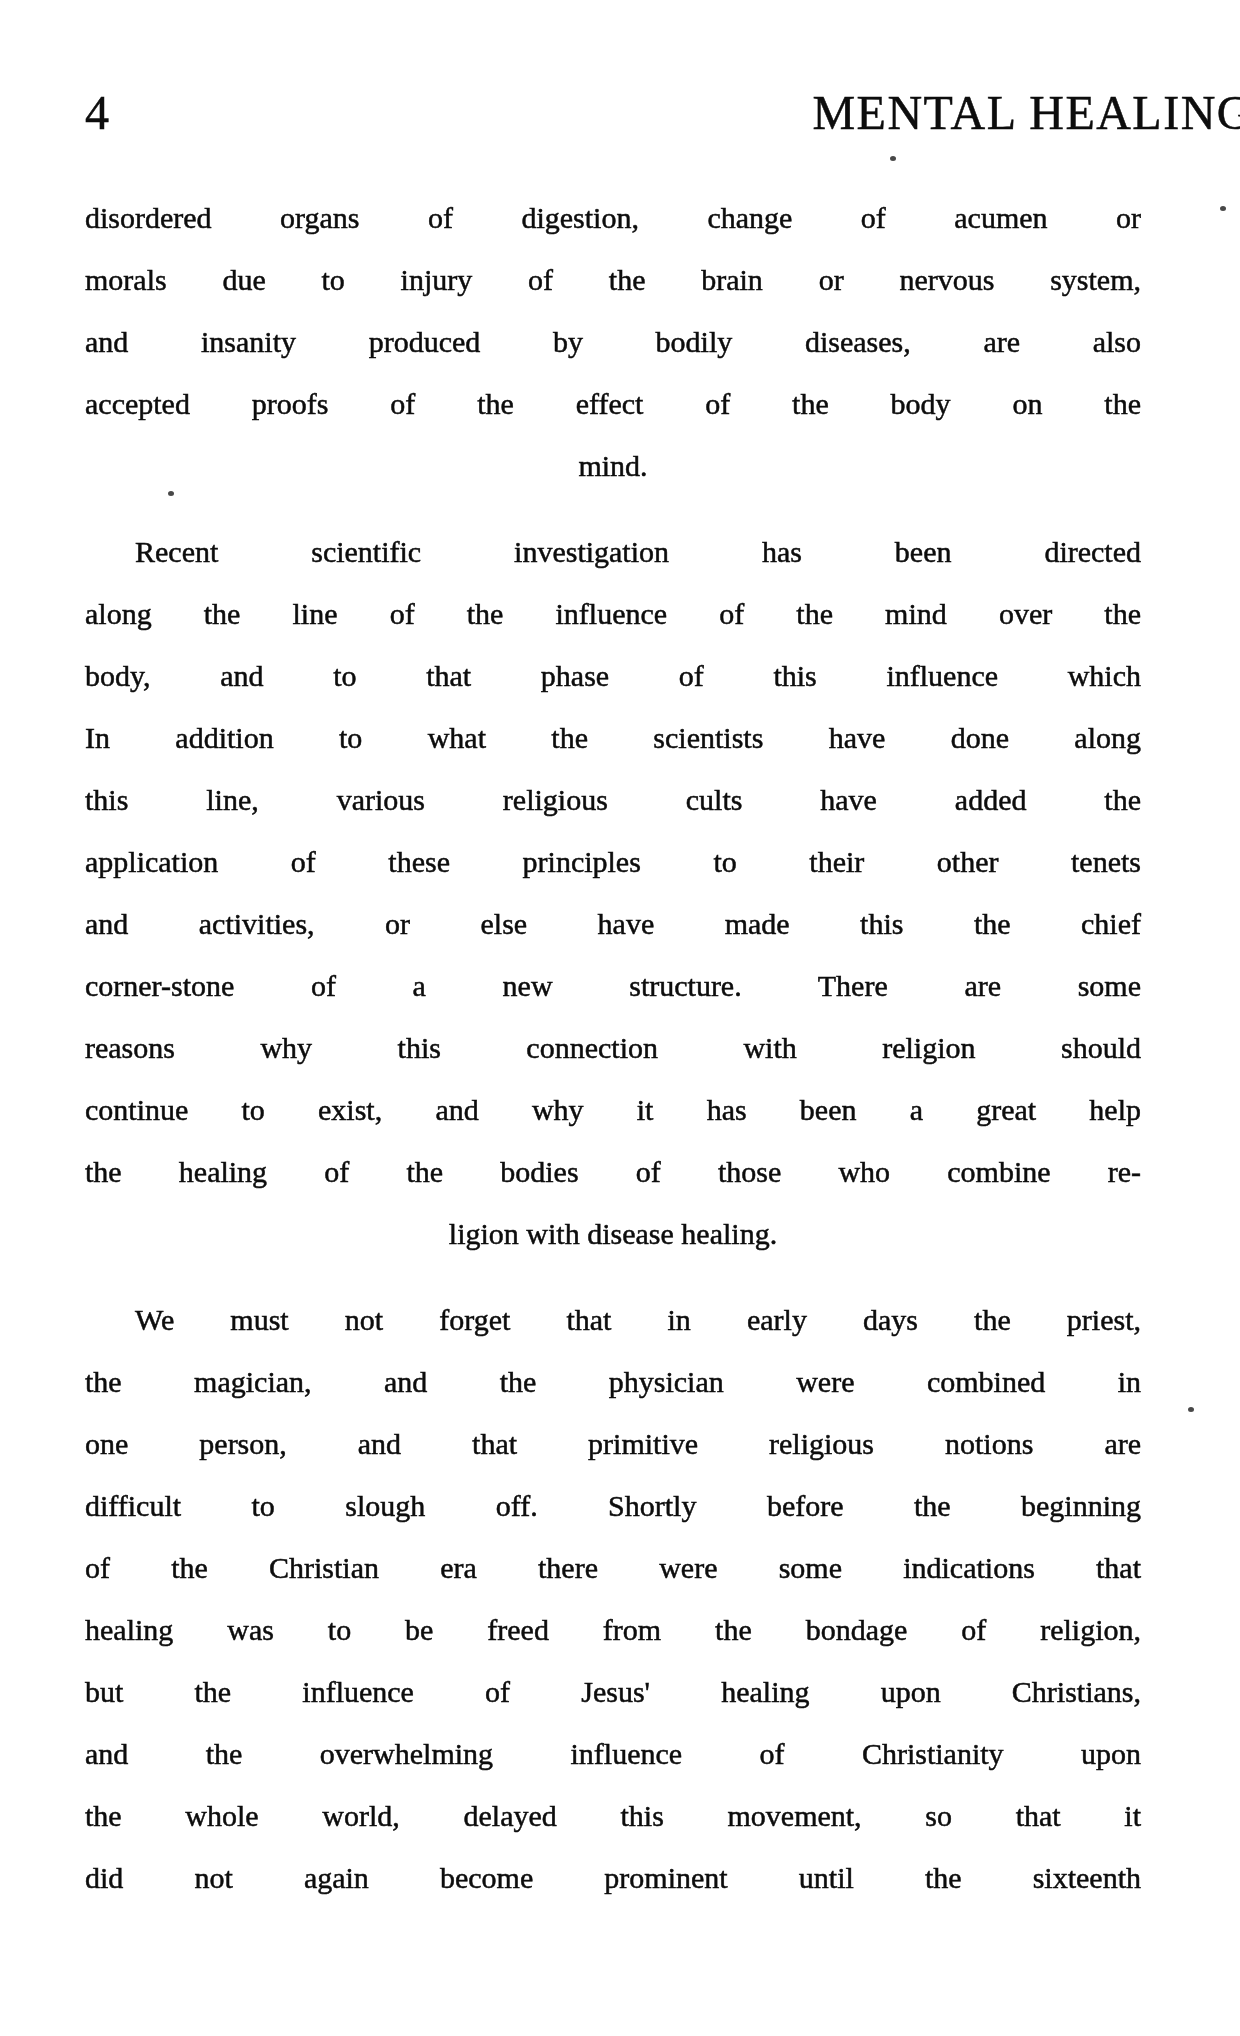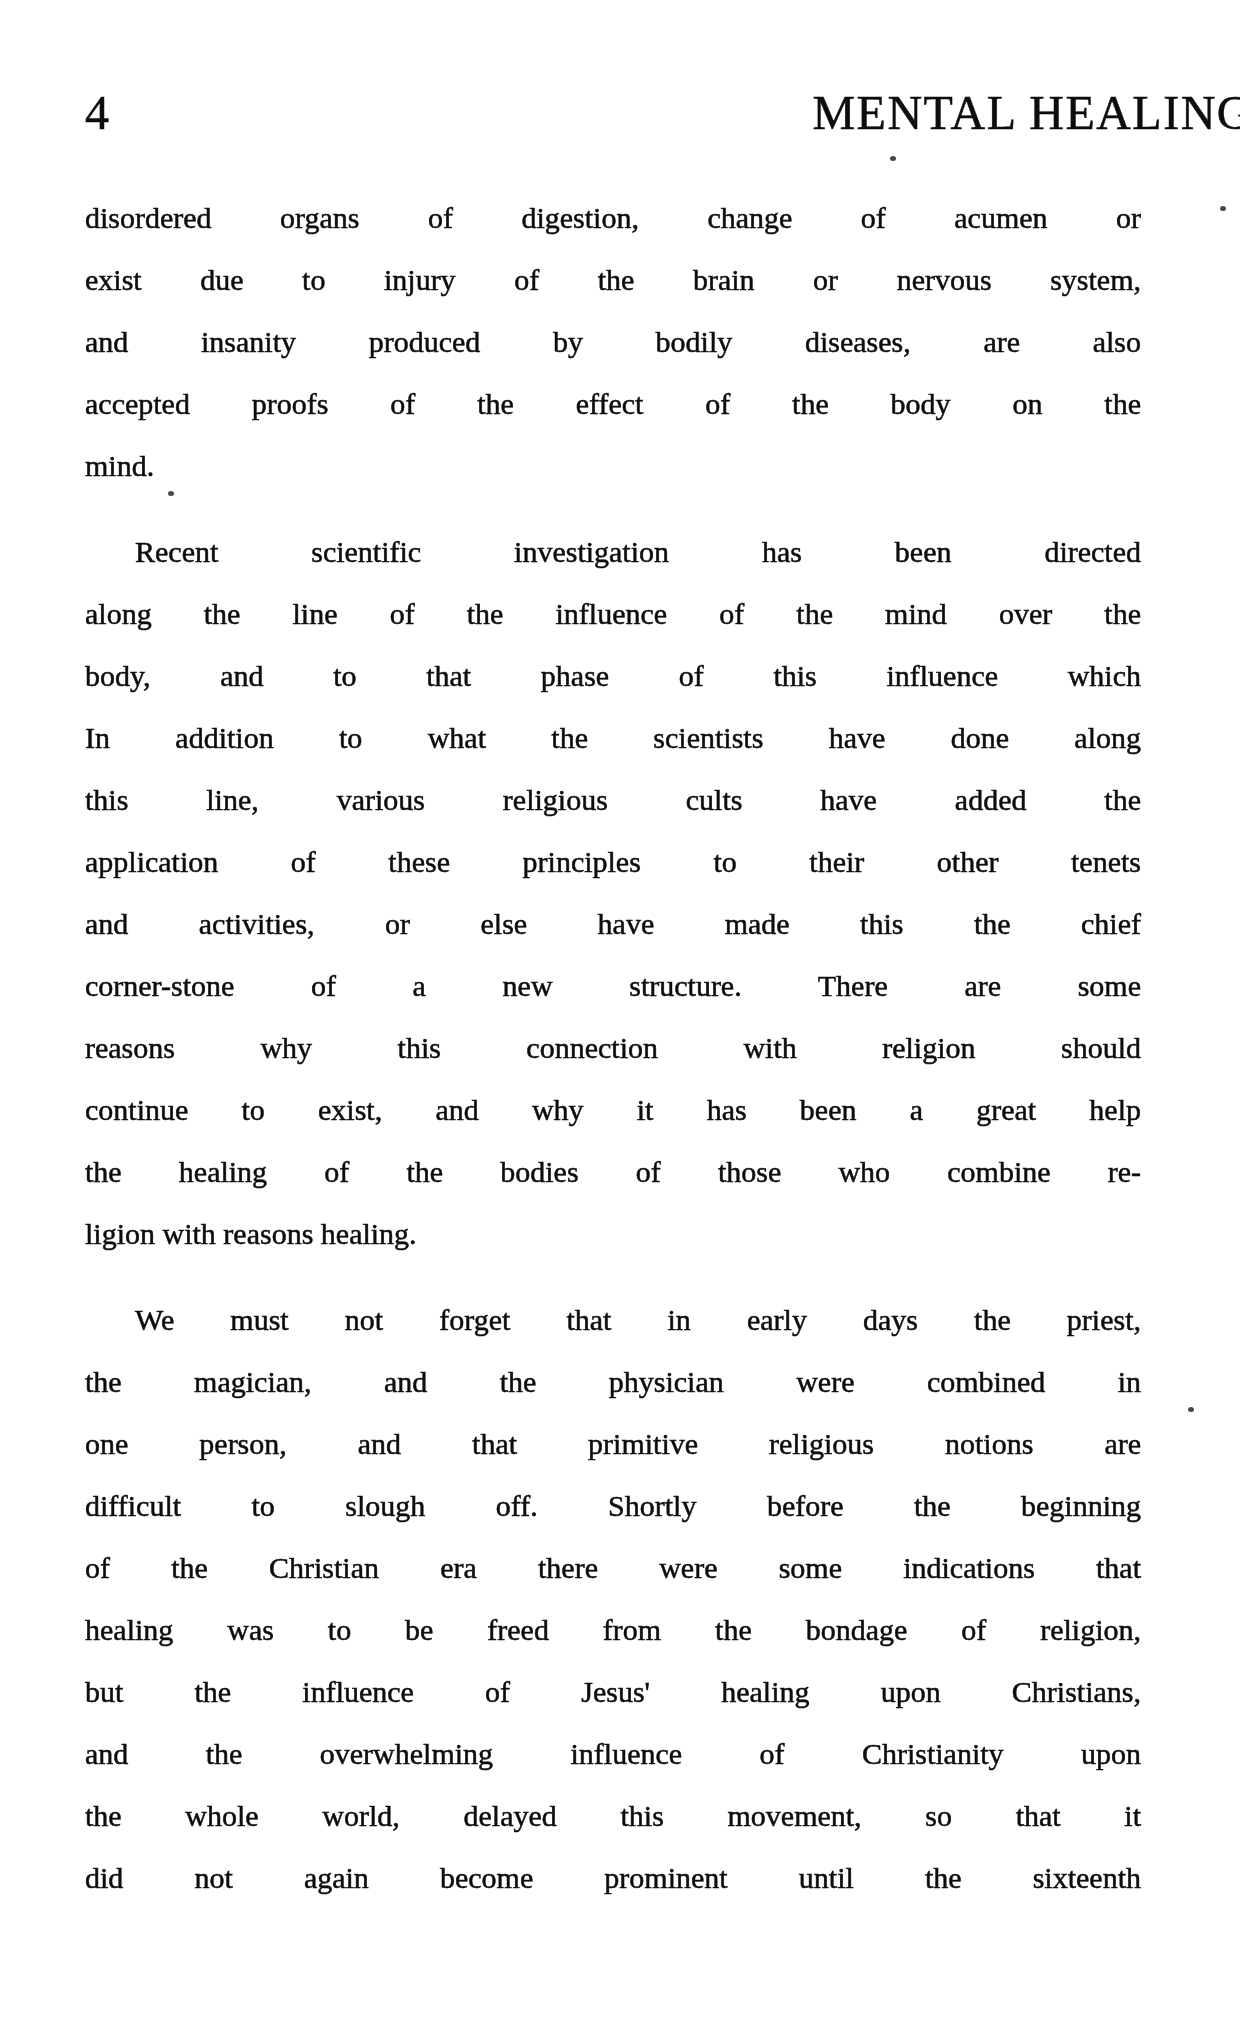--- a/index.html
+++ b/index.html
@@ -37,21 +37,21 @@
   .body-text {
     position: absolute;
     left: 85px;
     top: 187px;
     width: 1056px;
     font-size: 30px;
     line-height: 62px;
   }
   .line {
     height: 62px;
-    text-align: left;
+    text-align: center;
   }
   .line.justify {
     text-align: justify;
     text-align-last: justify;
   }
   .line.indent {
     text-indent: 50px;
     margin-top: 24px;
   }
   .speck {
@@ -64,36 +64,36 @@
   }
 </style>
 </head>
 <body>
 
 <div class="page">
   <span class="page-number">4</span>
   <span class="running-title">MENTAL HEALING</span>
   <div class="body-text" id="body-text">
       <div class="line justify">disordered organs of digestion, change of acumen or</div>
-      <div class="line justify">exist due to injury of the brain or nervous system,</div>
+      <div class="line justify">morals due to injury of the brain or nervous system,</div>
       <div class="line justify">and insanity produced by bodily diseases, are also</div>
       <div class="line justify">accepted proofs of the effect of the body on the</div>
       <div class="line">mind.</div>
       <div class="line justify indent">Recent scientific investigation has been directed</div>
       <div class="line justify">along the line of the influence of the mind over the</div>
       <div class="line justify">body, and to that phase of this influence which</div>
       <div class="line justify">In addition to what the scientists have done along</div>
       <div class="line justify">this line, various religious cults have added the</div>
       <div class="line justify">application of these principles to their other tenets</div>
       <div class="line justify">and activities, or else have made this the chief</div>
       <div class="line justify">corner-stone of a new structure.  There are some</div>
       <div class="line justify">reasons why this connection with religion should</div>
       <div class="line justify">continue to exist, and why it has been a great help</div>
       <div class="line justify">the healing of the bodies of those who combine re-</div>
-      <div class="line">ligion with reasons healing.</div>
+      <div class="line">ligion with disease healing.</div>
       <div class="line justify indent">We must not forget that in early days the priest,</div>
       <div class="line justify">the magician, and the physician were combined in</div>
       <div class="line justify">one person, and that primitive religious notions are</div>
       <div class="line justify">difficult to slough off.  Shortly before the beginning</div>
       <div class="line justify">of the Christian era there were some indications that</div>
       <div class="line justify">healing was to be freed from the bondage of religion,</div>
       <div class="line justify">but the influence of Jesus' healing upon Christians,</div>
       <div class="line justify">and the overwhelming influence of Christianity upon</div>
       <div class="line justify">the whole world, delayed this movement, so that it</div>
       <div class="line justify">did not again become prominent until the sixteenth</div>

